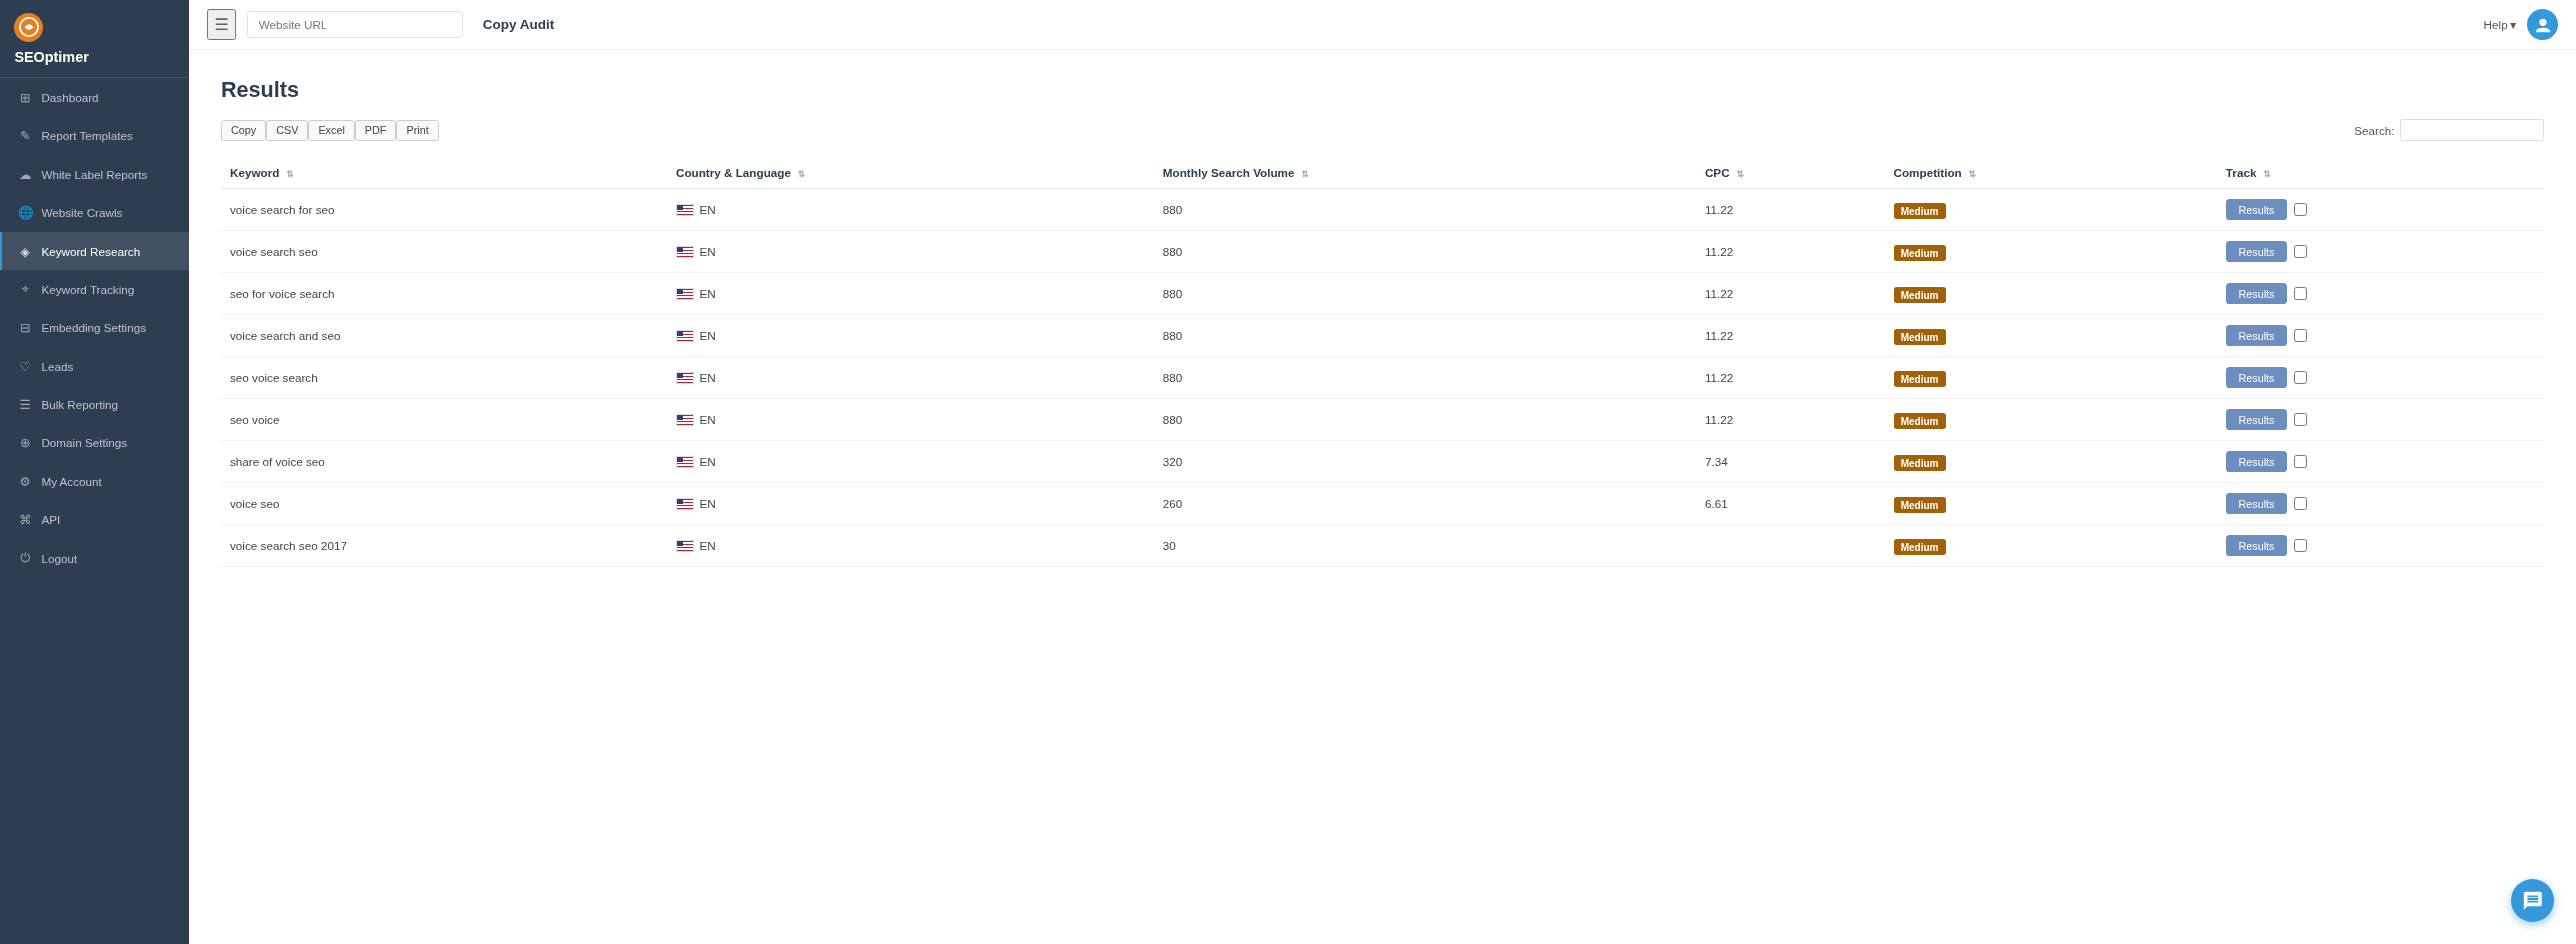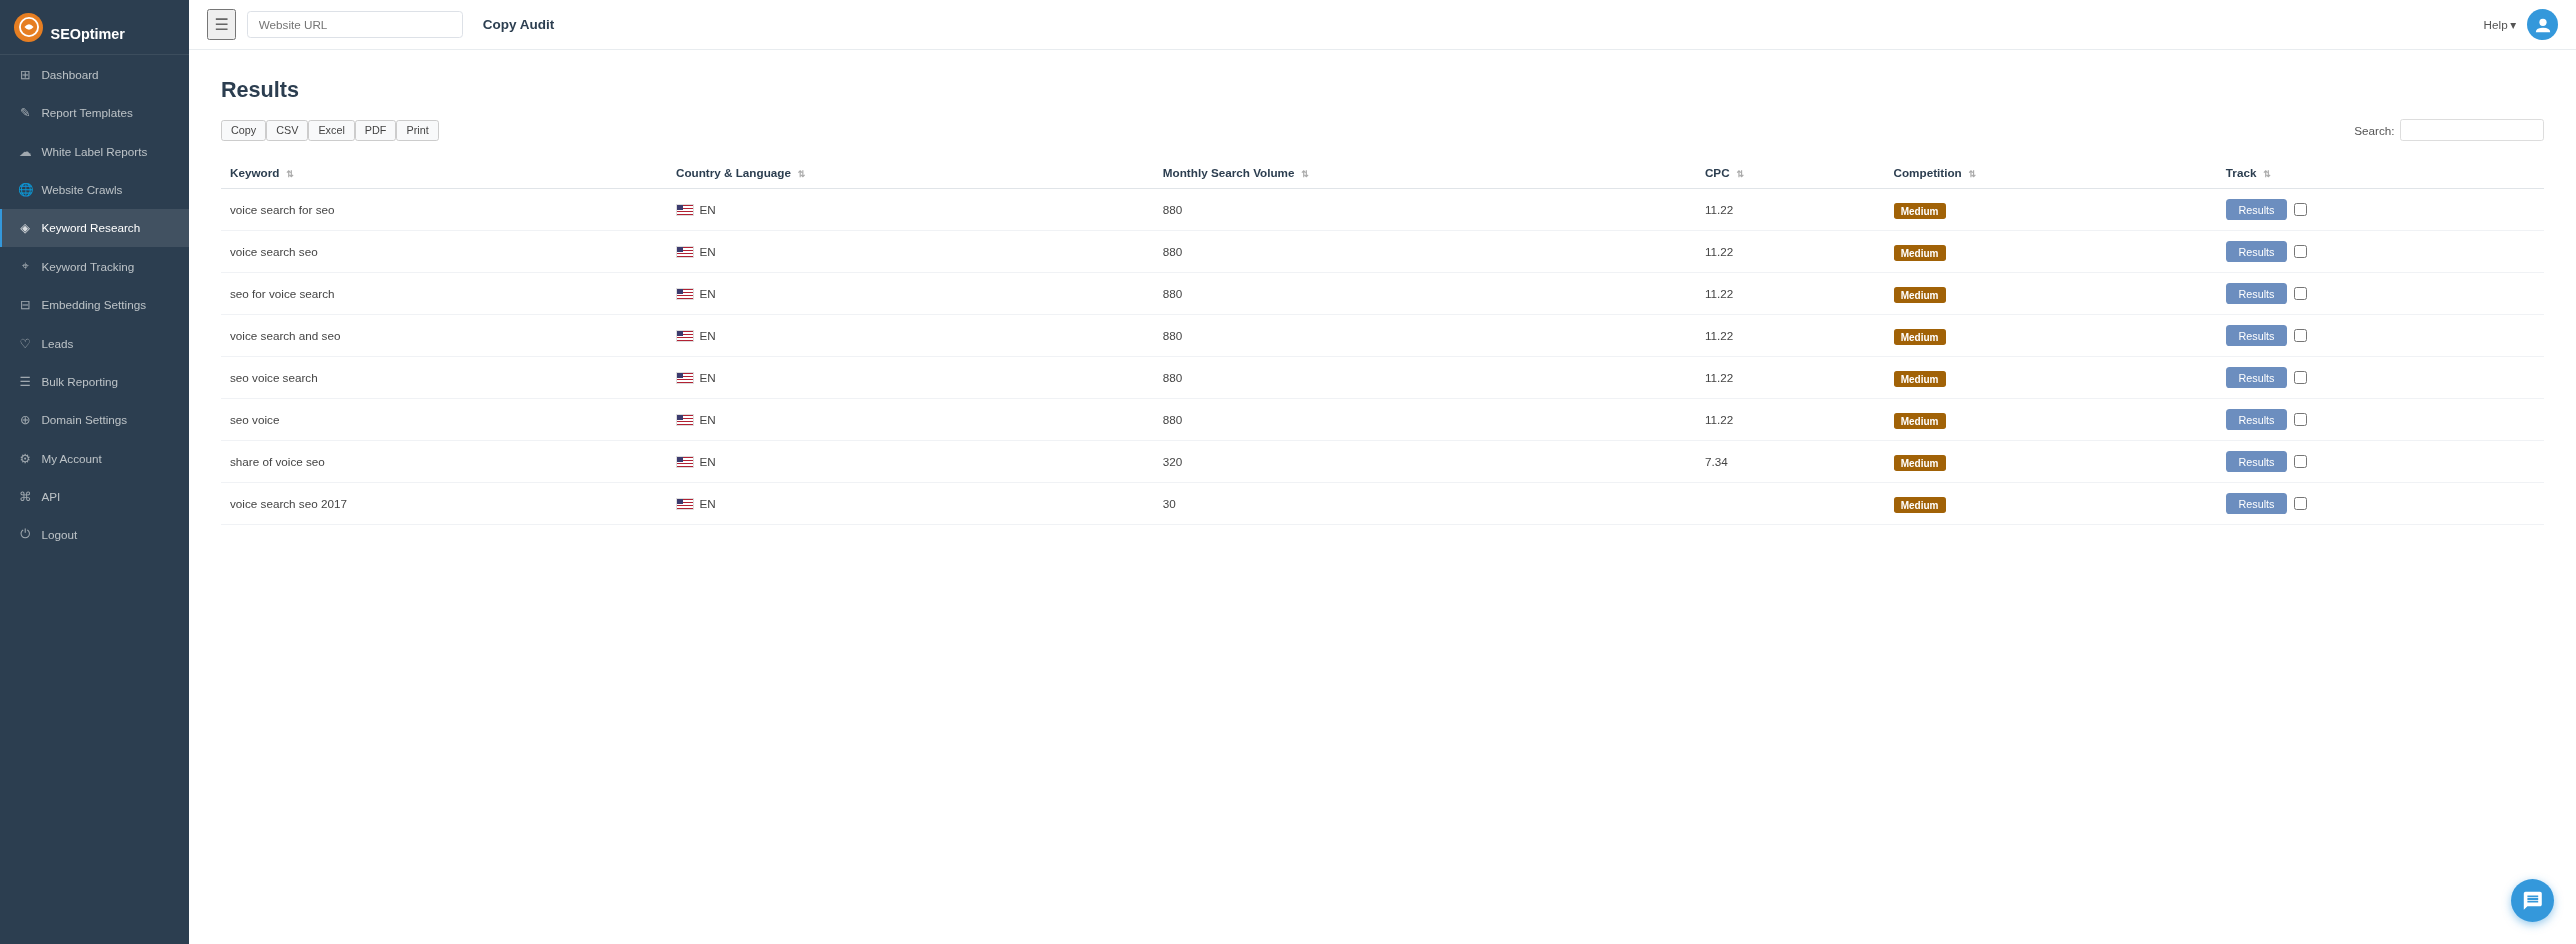--- a/index.html
+++ b/index.html
@@ -12,23 +12,24 @@
       background: #2c3e50;
       color: #ecf0f1;
       display: flex;
       flex-direction: column;
       height: 100vh;
       overflow-y: auto;
     }
     #sidebar-logo {
       padding: 12.6px 14.4px;
       display: flex;
-      align-items: flex-end;
+      align-items: flex-start;
       gap: 7.2px;
       border-bottom: 0.9px solid rgba(255,255,255,0.08);
+      flex-direction: column;
     }
     .logo-icon {
       width: 29px; height: 29px;
       background: #e67e22;
       border-radius: 50%;
       display: flex; align-items: center; justify-content: center;
       font-size: 12.6px; color: white; font-weight: bold;
     }
     .logo-text { font-size: 14.4px; font-weight: 700; color: white; }
 
@@ -466,20 +467,33 @@
             </td>
             <td>320</td>
             <td>7.34</td>
             <td><span class="badge-medium">Medium</span></td>
             <td style="display: flex; align-items: center; gap: 7.2px;">
     <button class="results-btn">Results</button>
     <input type="checkbox" class="track-checkbox" style="">
   </td>
           </tr>
           <tr>
+            <td>voice seo</td>
+            <td>
+              <div class="flag-cell"><span class="flag flag-us"></span> EN</div>
+            </td>
+            <td>260</td>
+            <td>6.61</td>
+            <td><span class="badge-medium">Medium</span></td>
+            <td style="display: flex; align-items: center; gap: 7.2px;">
+    <button class="results-btn">Results</button>
+    <input type="checkbox" class="track-checkbox" style="">
+  </td>
+          </tr>
+          <tr>
             <td>voice search seo 2017</td>
             <td>
               <div class="flag-cell"><span class="flag flag-us"></span> EN</div>
             </td>
             <td>30</td>
             <td></td>
             <td><span class="badge-medium">Medium</span></td>
             <td style="display: flex; align-items: center; gap: 7.2px;">
     <button class="results-btn">Results</button>
     <input type="checkbox" class="track-checkbox" style="">

